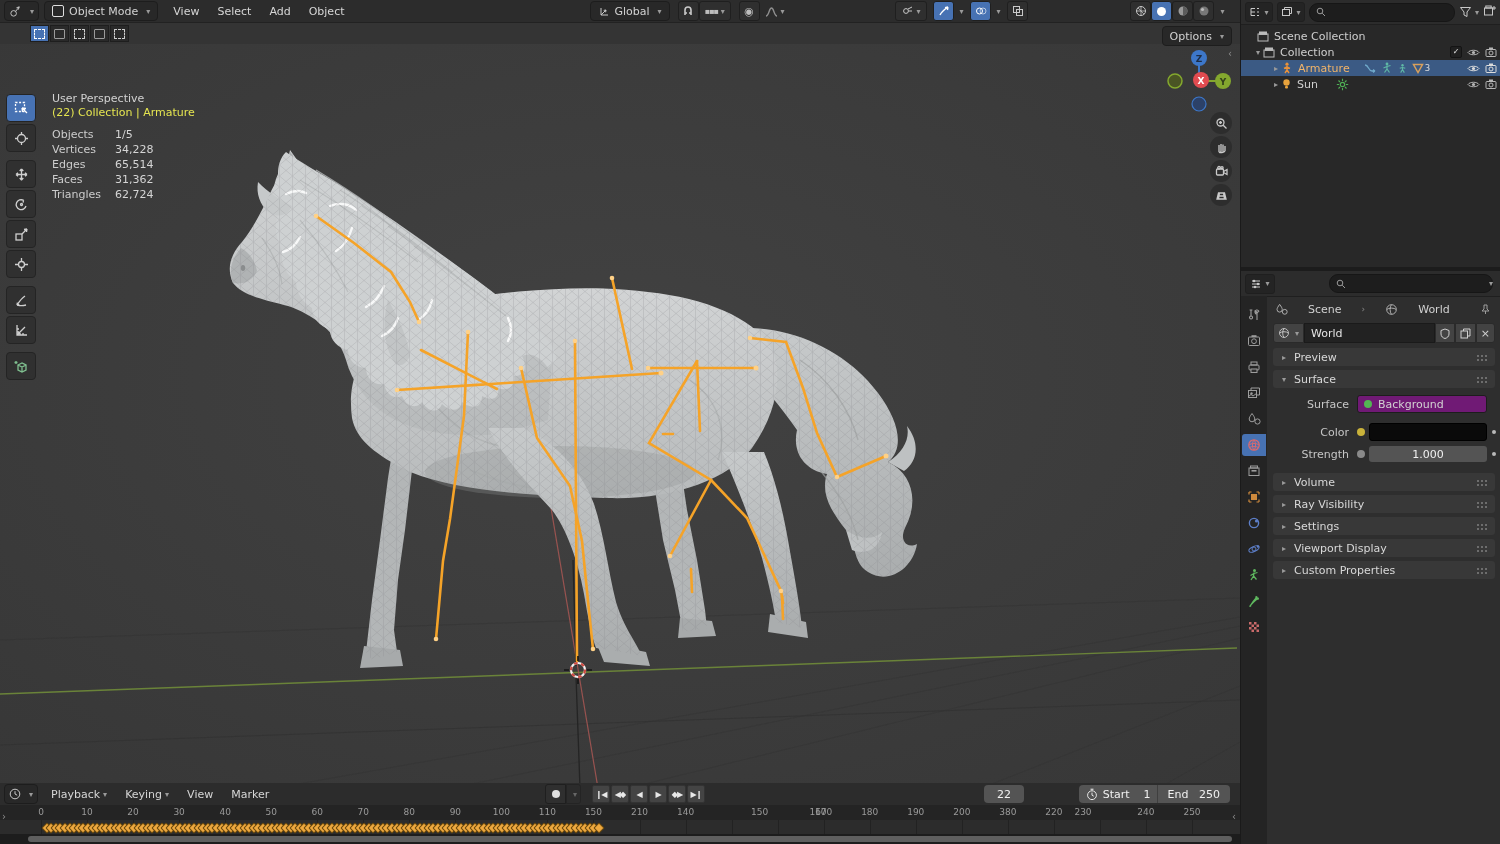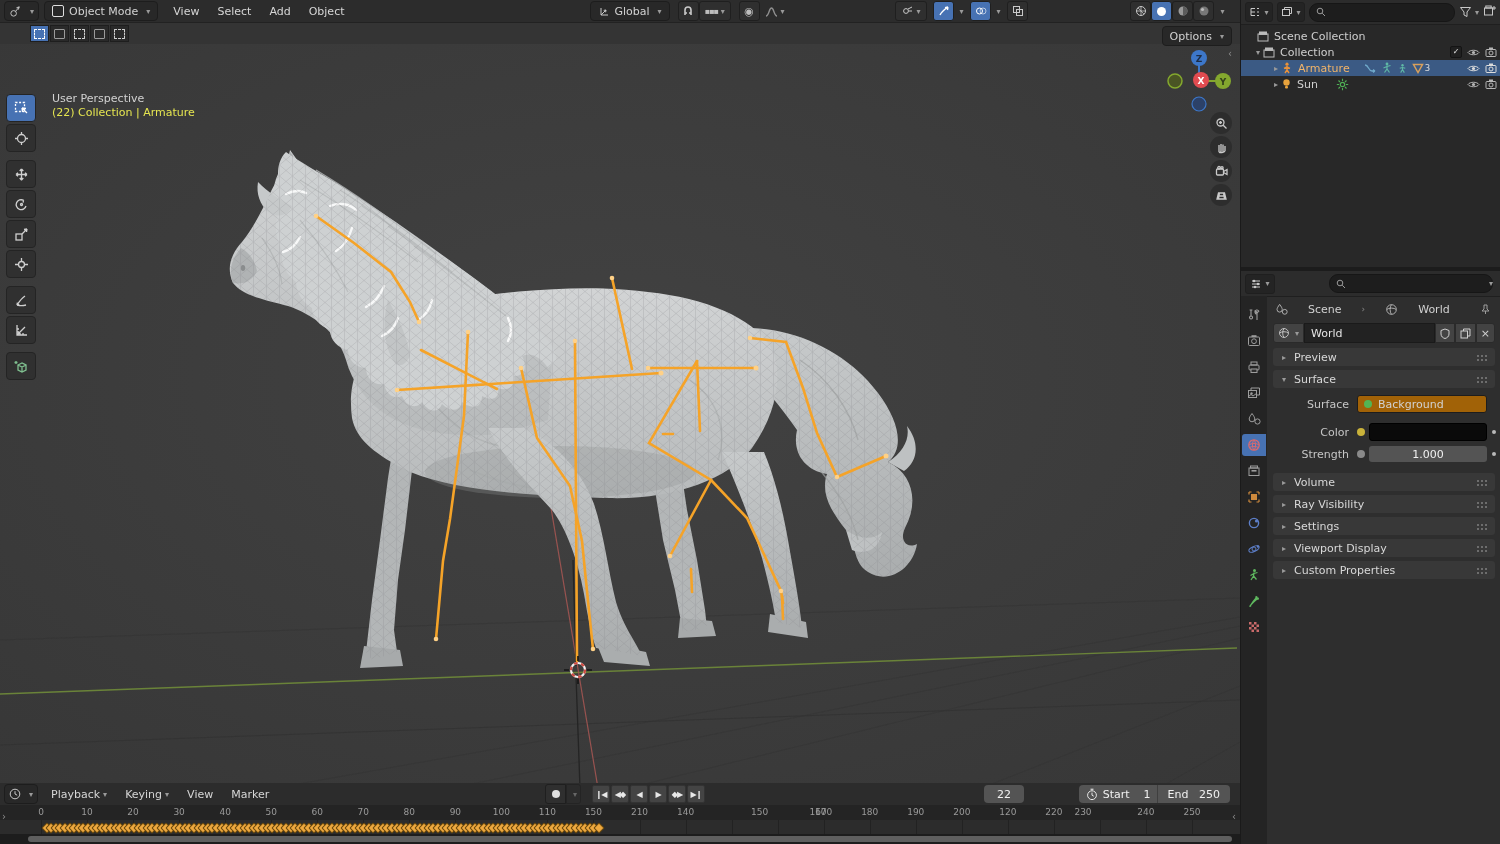--- a/index.html
+++ b/index.html
@@ -412,20 +412,44 @@
           <svg viewBox="0 0 15 15" style="stroke:#7fbf8f;">
             <path d="M4,6 L8,4 L12,6 L12,11 L8,13 L4,11 Z M4,6 L8,8 L12,6 M8,8 L8,13 M2,2 L2,5 M.5,3.5 L3.5,3.5"></path>
           </svg>
         </div>
     </div>
 
     
     <div id="stats" class="abs">
       <div>User Perspective</div>
       <div class="ctx">(22) Collection | Armature</div>
+      <table>
+        <tbody>
+            <tr>
+              <td class="lb">Objects</td>
+              <td>1/5</td>
+            </tr>
+        <tr>
+              <td class="lb">Vertices</td>
+              <td>34,228</td>
+            </tr>
+        <tr>
+              <td class="lb">Edges</td>
+              <td>65,514</td>
+            </tr>
+        <tr>
+              <td class="lb">Faces</td>
+              <td>31,362</td>
+            </tr>
+        <tr>
+              <td class="lb">Triangles</td>
+              <td>62,724</td>
+            </tr>
+      </tbody>
+        </table>
     </div>
   </div>
 
   <svg id="gizmo" class="abs" viewBox="0 0 70 70">
     <path d="M35,35 L35,12" stroke="#3d77c9" stroke-width="2"></path>
     <path d="M35,35 L59,35" stroke="#84a82e" stroke-width="2"></path>
     <circle cx="11" cy="35" r="7" fill="#4a5524" stroke="#84a82e" stroke-width="1.5"></circle>
     <circle cx="35" cy="58" r="7" fill="#2c4168" stroke="#3d77c9" stroke-width="1.2"></circle>
     <circle cx="35" cy="12" r="8" fill="#3d77c9"></circle>
     <text x="35" y="15.5" font-size="9" font-weight="bold" fill="#1d2c45" text-anchor="middle">Z</text>
@@ -529,21 +553,21 @@
         <span class="tick" style="left: 547.44px;">110</span>
         <span class="tick" style="left: 593.48px;">150</span>
         <span class="tick" style="left: 639.52px;">210</span>
         <span class="tick" style="left: 685.56px;">140</span>
         <span class="tick" style="left: 731.6px; margin-left: 28px;">150</span>
         <span class="tick" style="left: 818px;">160</span>
         <span class="tick" style="left: 823.68px;">170</span>
         <span class="tick" style="left: 869.72px;">180</span>
         <span class="tick" style="left: 915.76px;">190</span>
         <span class="tick" style="left: 961.8px;">200</span>
-        <span class="tick" style="left: 1007.84px;">120</span>
+        <span class="tick" style="left: 1007.84px;">380</span>
         <span class="tick" style="left: 1053.88px;">220</span>
         <span class="tick" style="left: 1083px;">230</span>
         <span class="tick" style="left: 1145.96px;">240</span>
         <span class="tick" style="left: 1192px;">250</span>
       </div>
     <div id="tl-keys" class="abs">
         <div class="vgrid" style="left: 41px;"></div>
         <div class="vgrid" style="left: 87.04px;"></div>
         <div class="vgrid" style="left: 133.08px;"></div>
         <div class="vgrid" style="left: 179.12px;"></div>
@@ -993,21 +1017,21 @@
             <span class="grip"></span>
         </div>
 
         <div class="phead">
           <span class="disc">▾</span>
           <span>Surface</span>
             <span class="grip"></span>
         </div>
         <div class="prow" style="margin-top:6px;position:relative;">
           <span class="plabel">Surface</span>
-          <div class="pwidget" style="background:#a16207;border:1px solid #1d1d1d;">
+          <div class="pwidget" style="background:#701a75;border:1px solid #1d1d1d;">
             <span class="dotbtn" style="background:#53b553;"></span>
             <span>Background</span>
           </div>
         </div>
         <div class="prow" style="margin-top:8px;position:relative;">
           <span class="plabel">Color</span>
           <span class="dotbtn" style="background:#c9b23a;margin-right:4px;"></span>
           <div class="pwidget" style="background:#0a0a0a;border:1px solid #000;"></div>
           <span class="animdot"></span>
         </div>

